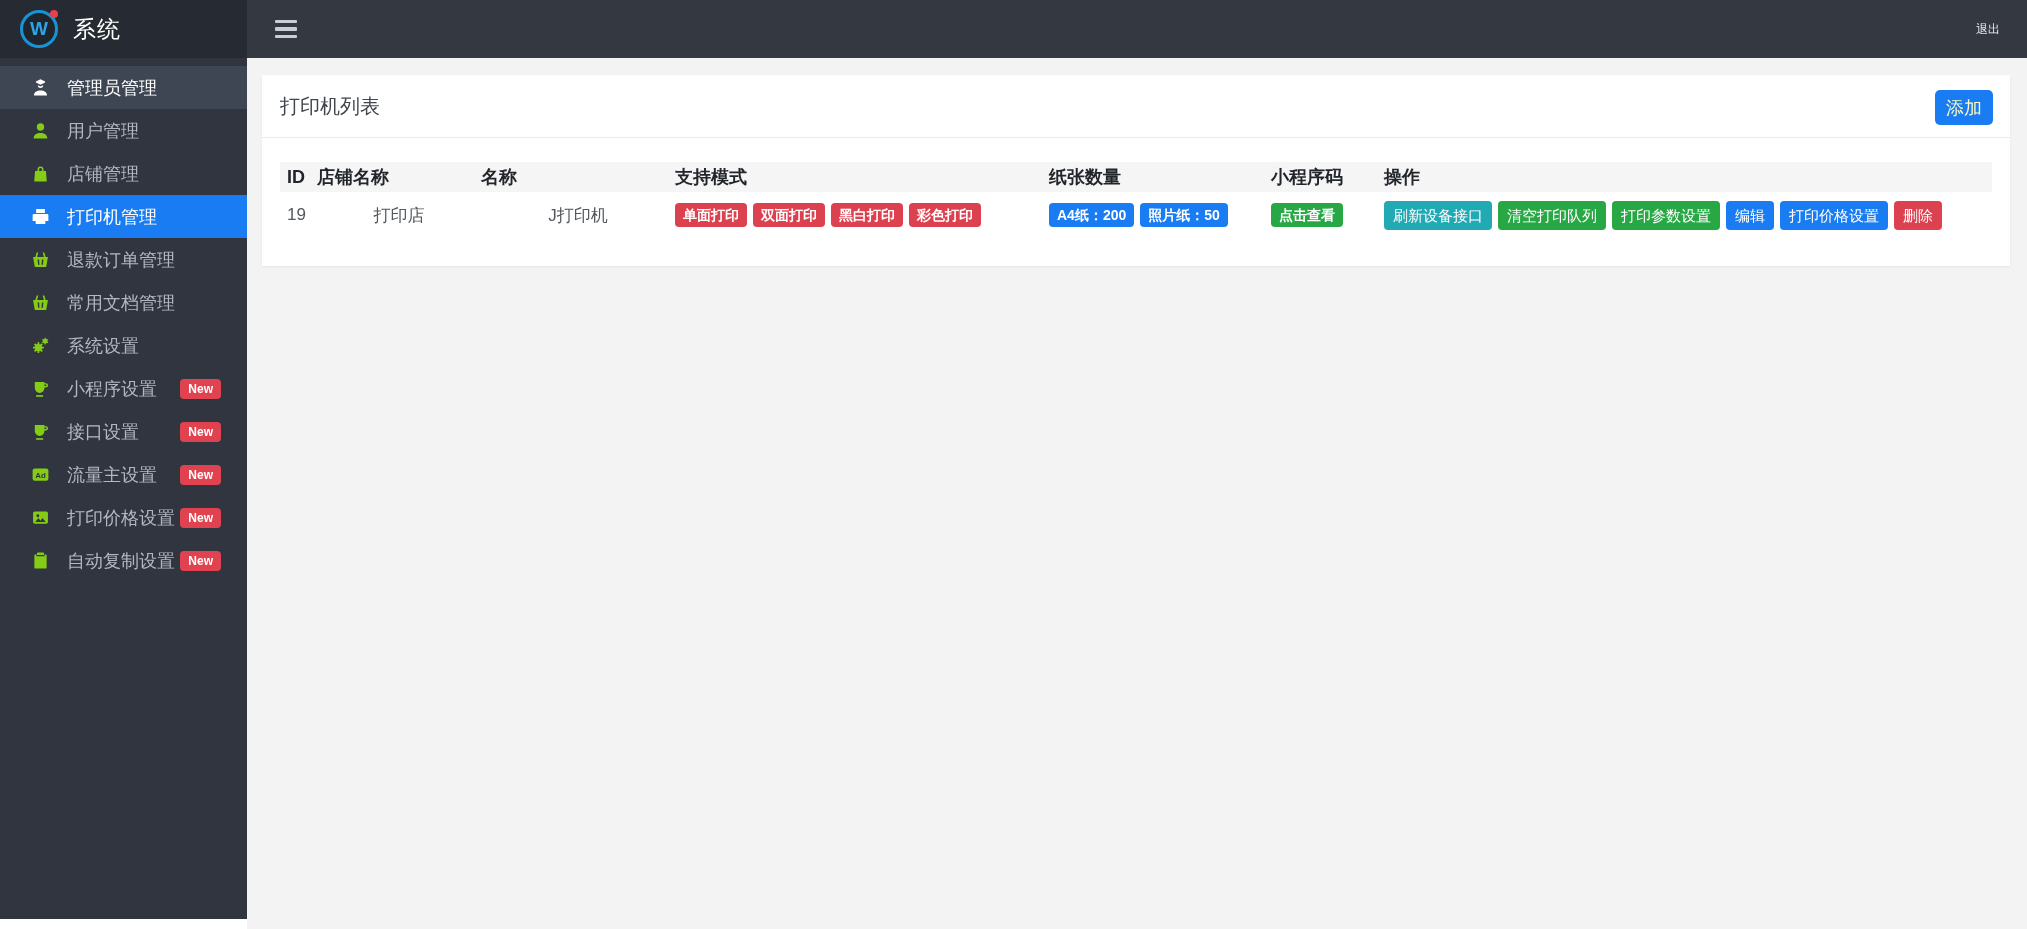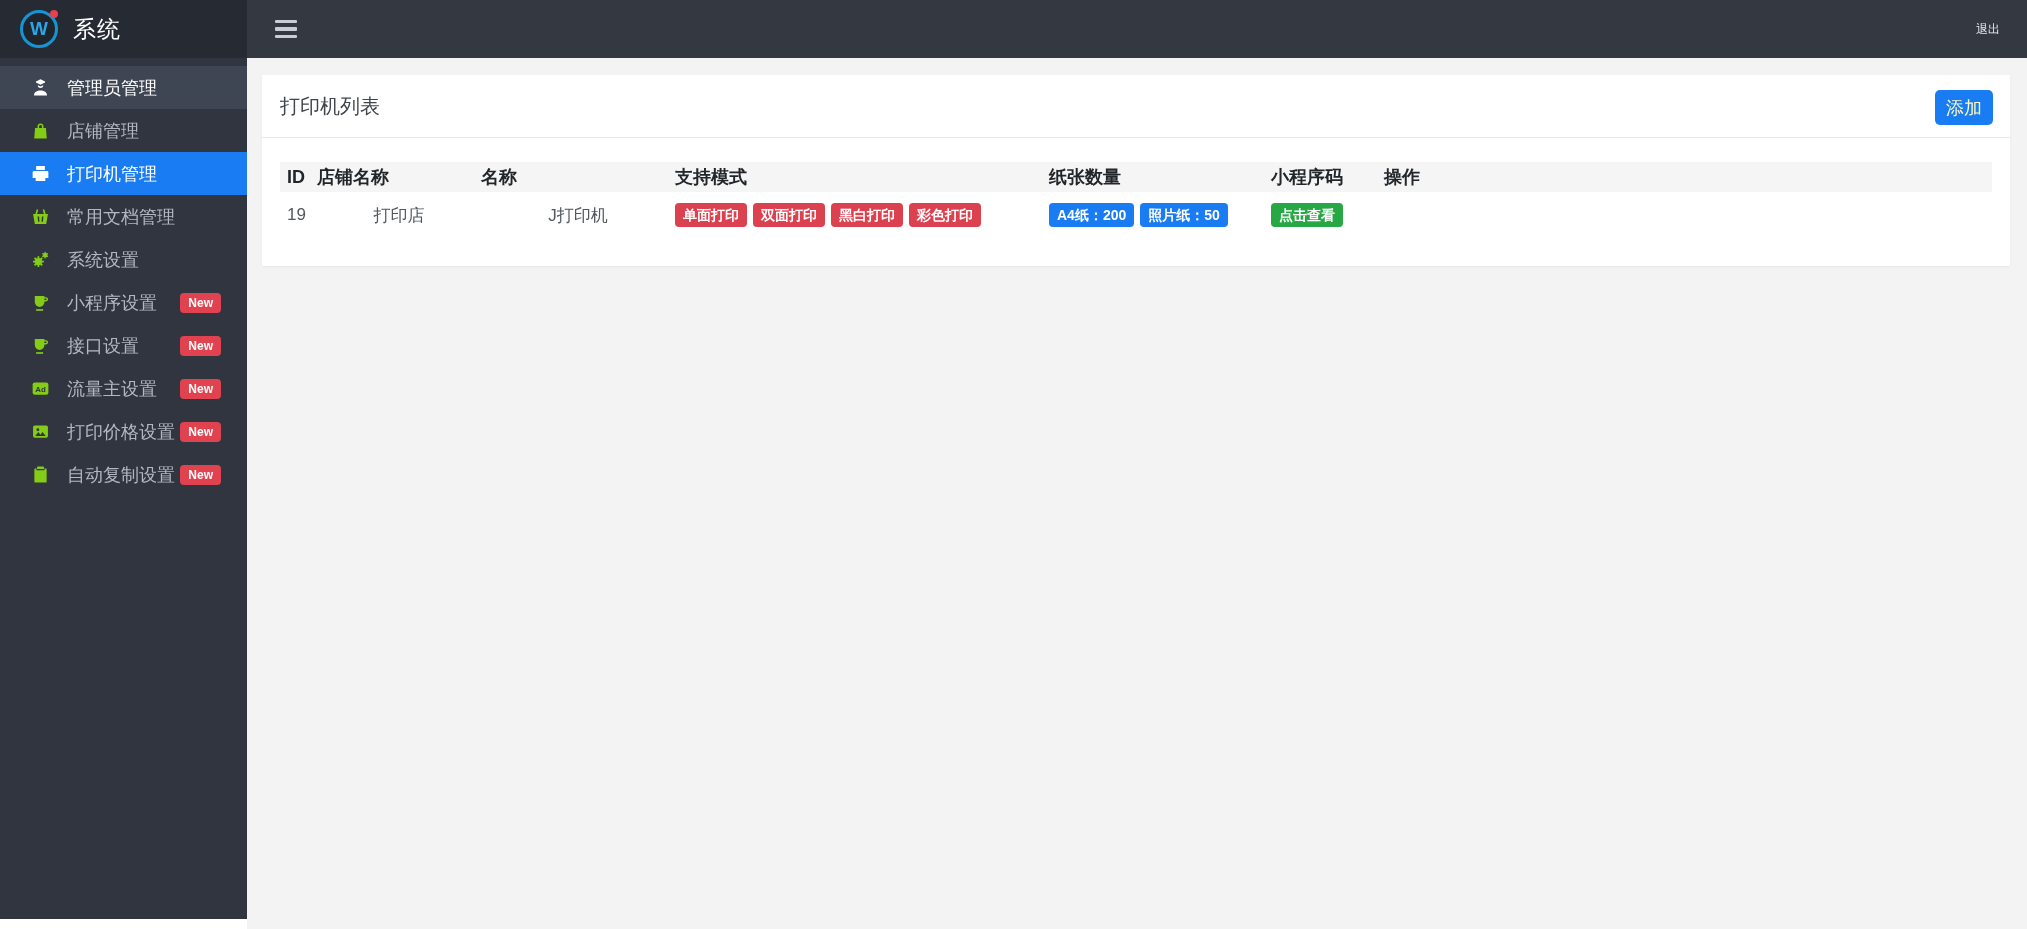--- a/index.html
+++ b/index.html
@@ -76,32 +76,48 @@
           <span class="mi-icon">
             <svg viewBox="0 0 24 24">
               <path d="M12 2.6L6.8 5.1v1.2L12 8.8l5.2-2.5V5.1zM8.9 9.4a3.1 3.1 0 1 0 6.2 0L12 10.9zM4.6 20.6c0-3.4 3.4-5.3 7.4-5.3s7.4 1.9 7.4 5.3v.4H4.6z"></path>
             </svg>
           </span>
           <span>管理员管理</span>
         </div>
         <div class="menu-item">
           <span class="mi-icon">
             <svg viewBox="0 0 24 24">
+              <path d="M12 3.8a4.2 4.2 0 1 1 0 8.4 4.2 4.2 0 0 1 0-8.4zM4.2 20.6c0-3.8 3.7-5.8 7.8-5.8s7.8 2 7.8 5.8v.4H4.2z"></path>
+            </svg>
+          </span>
+          <span>用户管理</span>
+        </div>
+        <div class="menu-item">
+          <span class="mi-icon">
+            <svg viewBox="0 0 24 24">
               <path d="M8.6 9V7.4a3.4 3.4 0 1 1 6.8 0V9h2.8l1 12H4.8l1-12zm1.8 0h3.2V7.4a1.6 1.6 0 1 0-3.2 0z"></path>
             </svg>
           </span>
           <span>店铺管理</span>
         </div>
         <div class="menu-item active">
           <span class="mi-icon">
             <svg viewBox="0 0 24 24">
               <path d="M7 3.5h10V8H7zM4.5 9h15A1.5 1.5 0 0 1 21 10.5V17h-3.5v3.5h-11V17H3v-6.5A1.5 1.5 0 0 1 4.5 9zm4 8.6h7v1.8h-7z"></path>
             </svg>
           </span>
           <span>打印机管理</span>
+        </div>
+        <div class="menu-item">
+          <span class="mi-icon">
+            <svg viewBox="0 0 24 24">
+              <path d="M7.6 4h1.9L8.1 9h7.8l-1.4-5h1.9L17.9 9h2.6l-2 11.5h-13L3.5 9h2.6zM8.7 12l.5 6h1.6l-.4-6zm4.9 0l-.4 6h1.6l.5-6z"></path>
+            </svg>
+          </span>
+          <span>退款订单管理</span>
         </div>
         <div class="menu-item">
           <span class="mi-icon">
             <svg viewBox="0 0 24 24">
               <path d="M7.6 4h1.9L8.1 9h7.8l-1.4-5h1.9L17.9 9h2.6l-2 11.5h-13L3.5 9h2.6zM8.7 12l.5 6h1.6l-.4-6zm4.9 0l-.4 6h1.6l.5-6z"></path>
             </svg>
           </span>
           <span>常用文档管理</span>
         </div>
         <div class="menu-item">
@@ -213,19 +229,27 @@
                 <div class="badge" style="background: rgb(220, 65, 80);">黑白打印</div>
                 <div class="badge" style="background: rgb(220, 65, 80);">彩色打印</div>
               </div>
               <div class="badges">
                 <div class="badge" style="background: rgb(26, 124, 242);">A4纸：200</div>
                 <div class="badge" style="background: rgb(26, 124, 242);">照片纸：50</div>
               </div>
               <div class="badges">
                 <div class="badge qr-badge" style="background: rgb(40, 167, 69);">点击查看</div>
               </div>
+              <div class="ops">
+                <button class="opbtn" style="background: rgb(33, 169, 180);">刷新设备接口</button>
+                <button class="opbtn" style="background: rgb(40, 167, 69);">清空打印队列</button>
+                <button class="opbtn" style="background: rgb(40, 167, 69);">打印参数设置</button>
+                <button class="opbtn" style="background: rgb(26, 124, 242);">编辑</button>
+                <button class="opbtn" style="background: rgb(26, 124, 242);">打印价格设置</button>
+                <button class="opbtn" style="background: rgb(220, 65, 80);">删除</button>
+              </div>
             </div>
           </div>
       </div>
     </section>
   </main>
 
 </div>
 
 </body></html>

